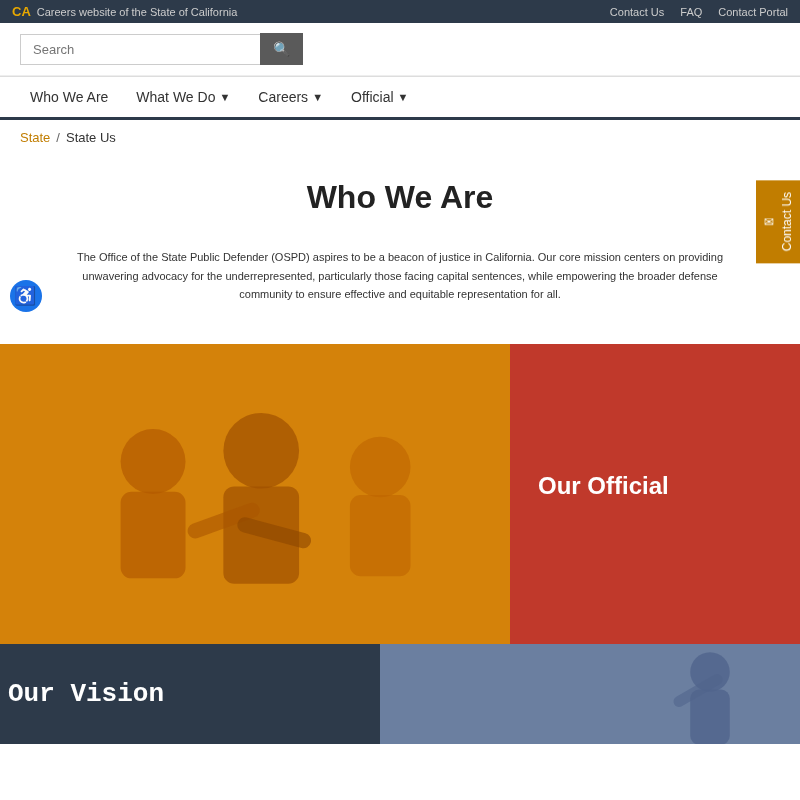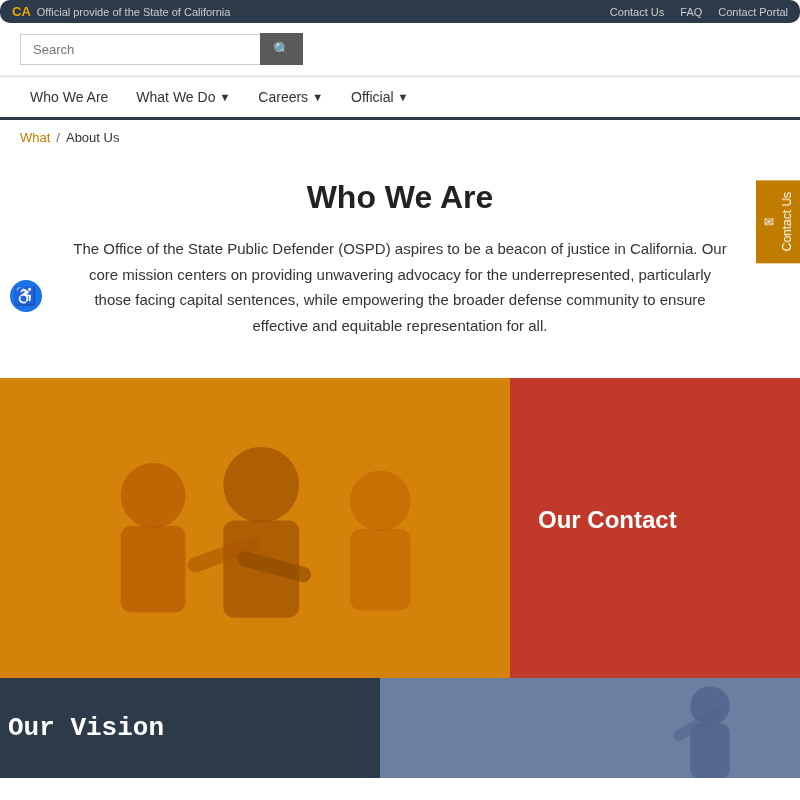--- a/index.html
+++ b/index.html
@@ -7,21 +7,20 @@
 
     
     .top-bar {
       background: #2d3a4a;
       color: #ccc;
       font-size: 11px;
       padding: 4px 12px;
       display: flex;
       justify-content: space-between;
       align-items: center;
-      border-radius: 10px;
     }
     .top-bar-left { display: flex; align-items: center; gap: 6px; }
     .top-bar-left .ca-icon { color: #e8a800; font-weight: bold; font-size: 13px; }
     .top-bar-right { display: flex; gap: 16px; }
     .top-bar-right a { color: #ccc; text-decoration: none; }
 
     
     .header {
       background: #fff;
       padding: 10px 20px;
@@ -88,25 +87,25 @@
     .main { padding: 0 20px; }
     .page-title {
       text-align: center;
       font-size: 32px;
       font-weight: bold;
       color: #222;
       padding: 24px 0 16px;
     }
     .intro-text {
       text-align: center;
-      font-size: 15px;
+      font-size: 11px;
       line-height: 1.7;
       color: #333;
       max-width: 660px;
-      margin: 4px auto 40px;
+      margin: 16px auto 40px;
     }
 
     
     .cards-section {
       width: 100%;
       margin: 0 -20px;
       width: calc(100% + 40px);
     }
 
     
@@ -203,21 +202,21 @@
       gap: 4px;
       z-index: 100;
     }
   </style>
 </head>
 <body>
 
 <div class="top-bar">
   <div class="top-bar-left">
     <span class="ca-icon">CA</span>
-    <span>Official provide of the State of California</span>
+    <span>Careers website of the State of California</span>
   </div>
   <div class="top-bar-right">
     <a href="#">Contact Us</a>
     <a href="#">FAQ</a>
     <a href="#">Contact Portal</a>
   </div>
 </div>
 
 <div class="header">
   <div class="search-area">
@@ -238,23 +237,23 @@
     <span>Careers</span>
     <span class="chevron">▼</span>
   </div>
   <div class="nav-item">
     <span>Official</span>
     <span class="chevron">▼</span>
   </div>
 </nav>
 
 <div class="breadcrumb">
-  <a href="#">What</a>
+  <a href="#">State</a>
   <span class="breadcrumb-sep">/</span>
-  <span class="breadcrumb-current">About Us</span>
+  <span class="breadcrumb-current">State Us</span>
 </div>
 
 <div class="main">
   <h1 class="page-title">Who We Are</h1>
   <p class="intro-text">The Office of the State Public Defender (OSPD) aspires to be a beacon of justice in California. Our core mission centers on providing unwavering advocacy for the underrepresented, particularly those facing capital sentences, while empowering the broader defense community to ensure effective and equitable representation for all.</p>
 </div>
 
 <div class="cards-section">
 
   <div class="mission-row">
@@ -269,21 +268,21 @@
         <rect x="225" y="143" width="70" height="90" rx="10" fill="rgba(160,80,0,0.7)"></rect>
         <ellipse cx="370" cy="125" rx="28" ry="28" fill="rgba(190,100,0,0.6)"></ellipse>
         <rect x="342" y="151" width="56" height="75" rx="10" fill="rgba(190,100,0,0.6)"></rect>
 
         <rect x="190" y="180" width="70" height="14" rx="7" fill="rgba(170,85,0,0.6)" transform="rotate(-20 190 180)"></rect>
         <rect x="240" y="170" width="70" height="14" rx="7" fill="rgba(140,70,0,0.6)" transform="rotate(15 240 170)"></rect>
       </svg>
     </div>
 
     <div class="mission-text-box">
-      <h2>Our Contact</h2>
+      <h2>Our Official</h2>
     </div>
   </div>
 
   <div class="vision-row">
     <div class="vision-text-box">
       <h2>Our Vision</h2>
     </div>
     <div class="vision-image">
       <svg width="100%" height="100%" viewBox="0 0 400 100" preserveAspectRatio="xMidYMid slice" xmlns="http://www.w3.org/2000/svg">
         <rect width="400" height="100" fill="#6b7fa0"></rect>

